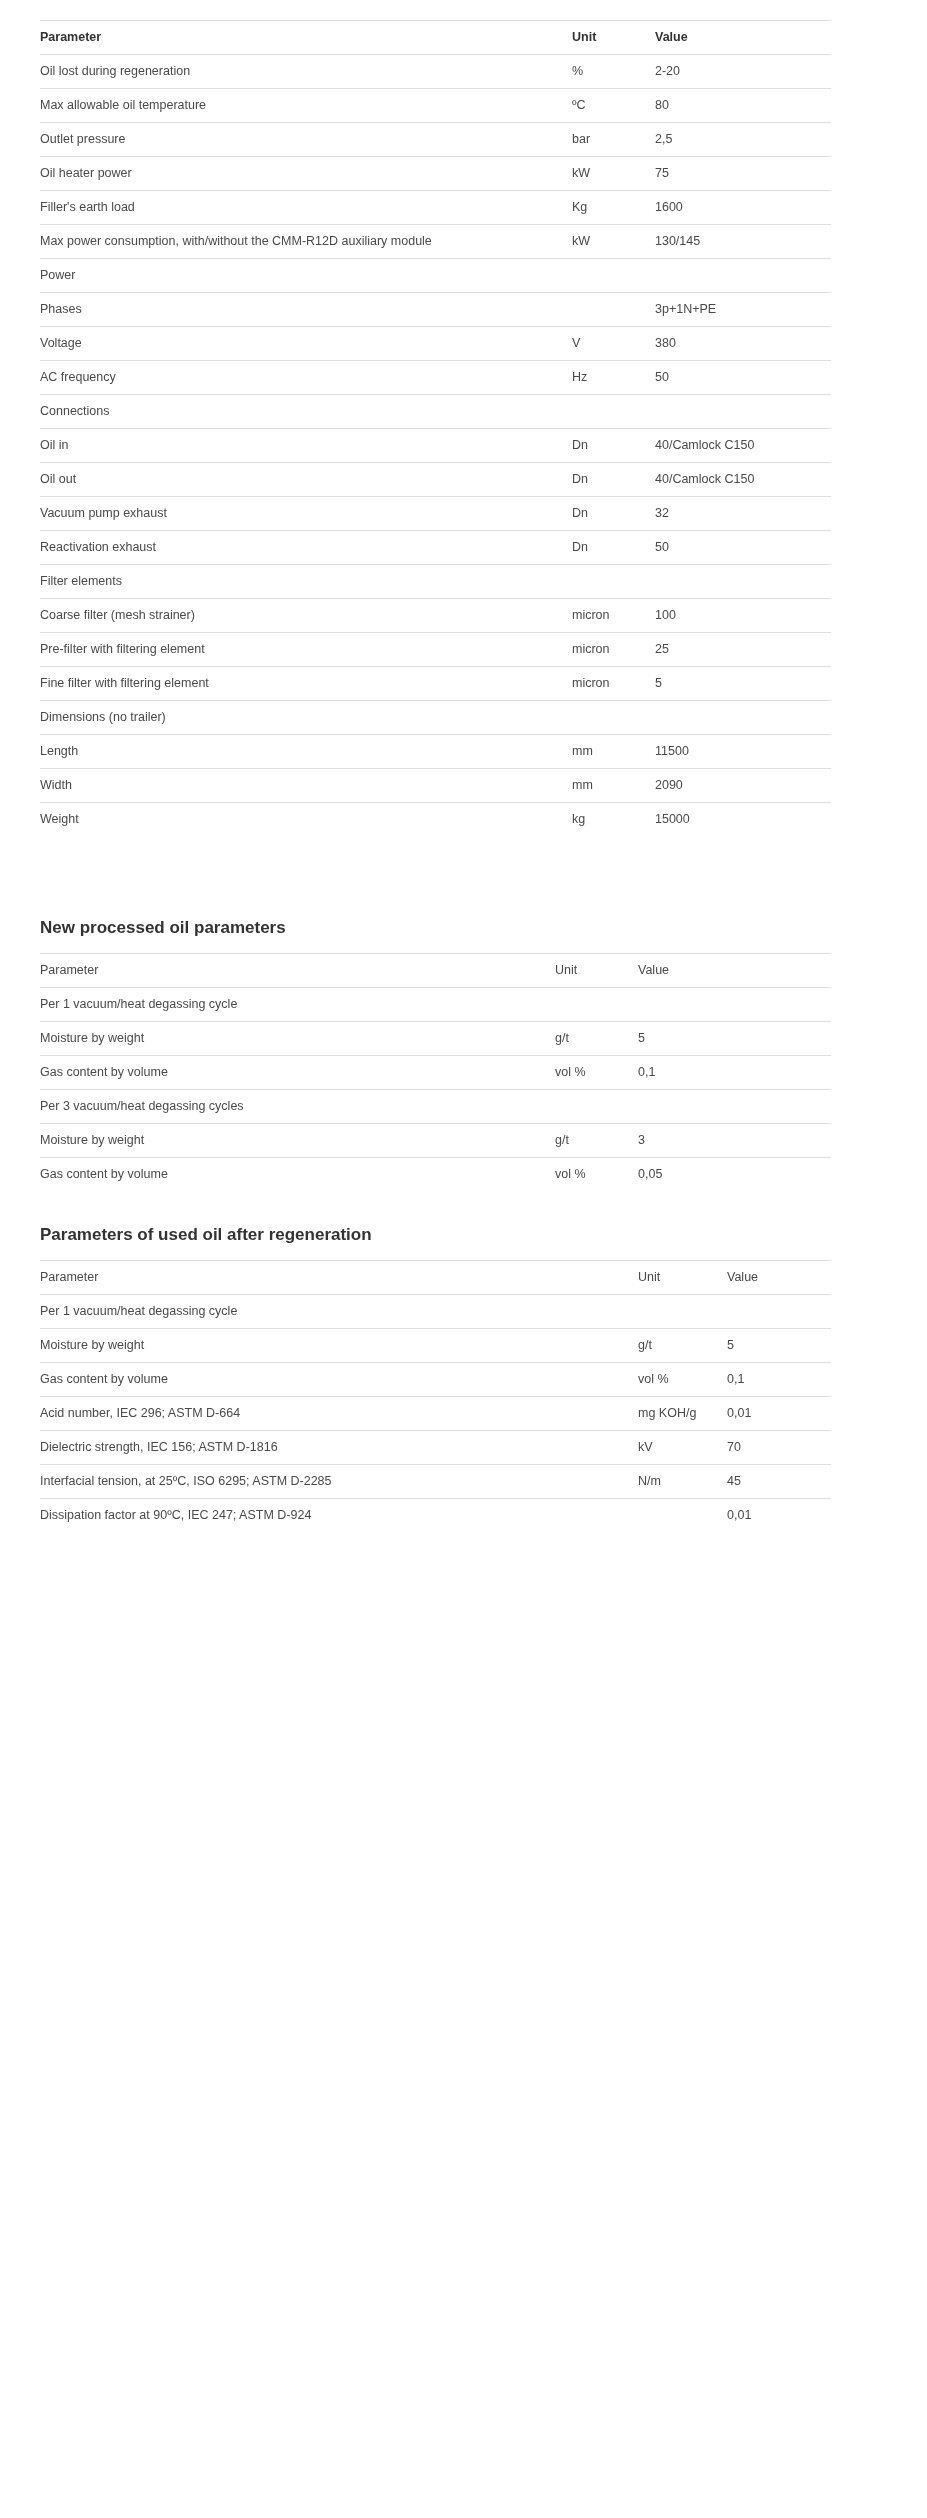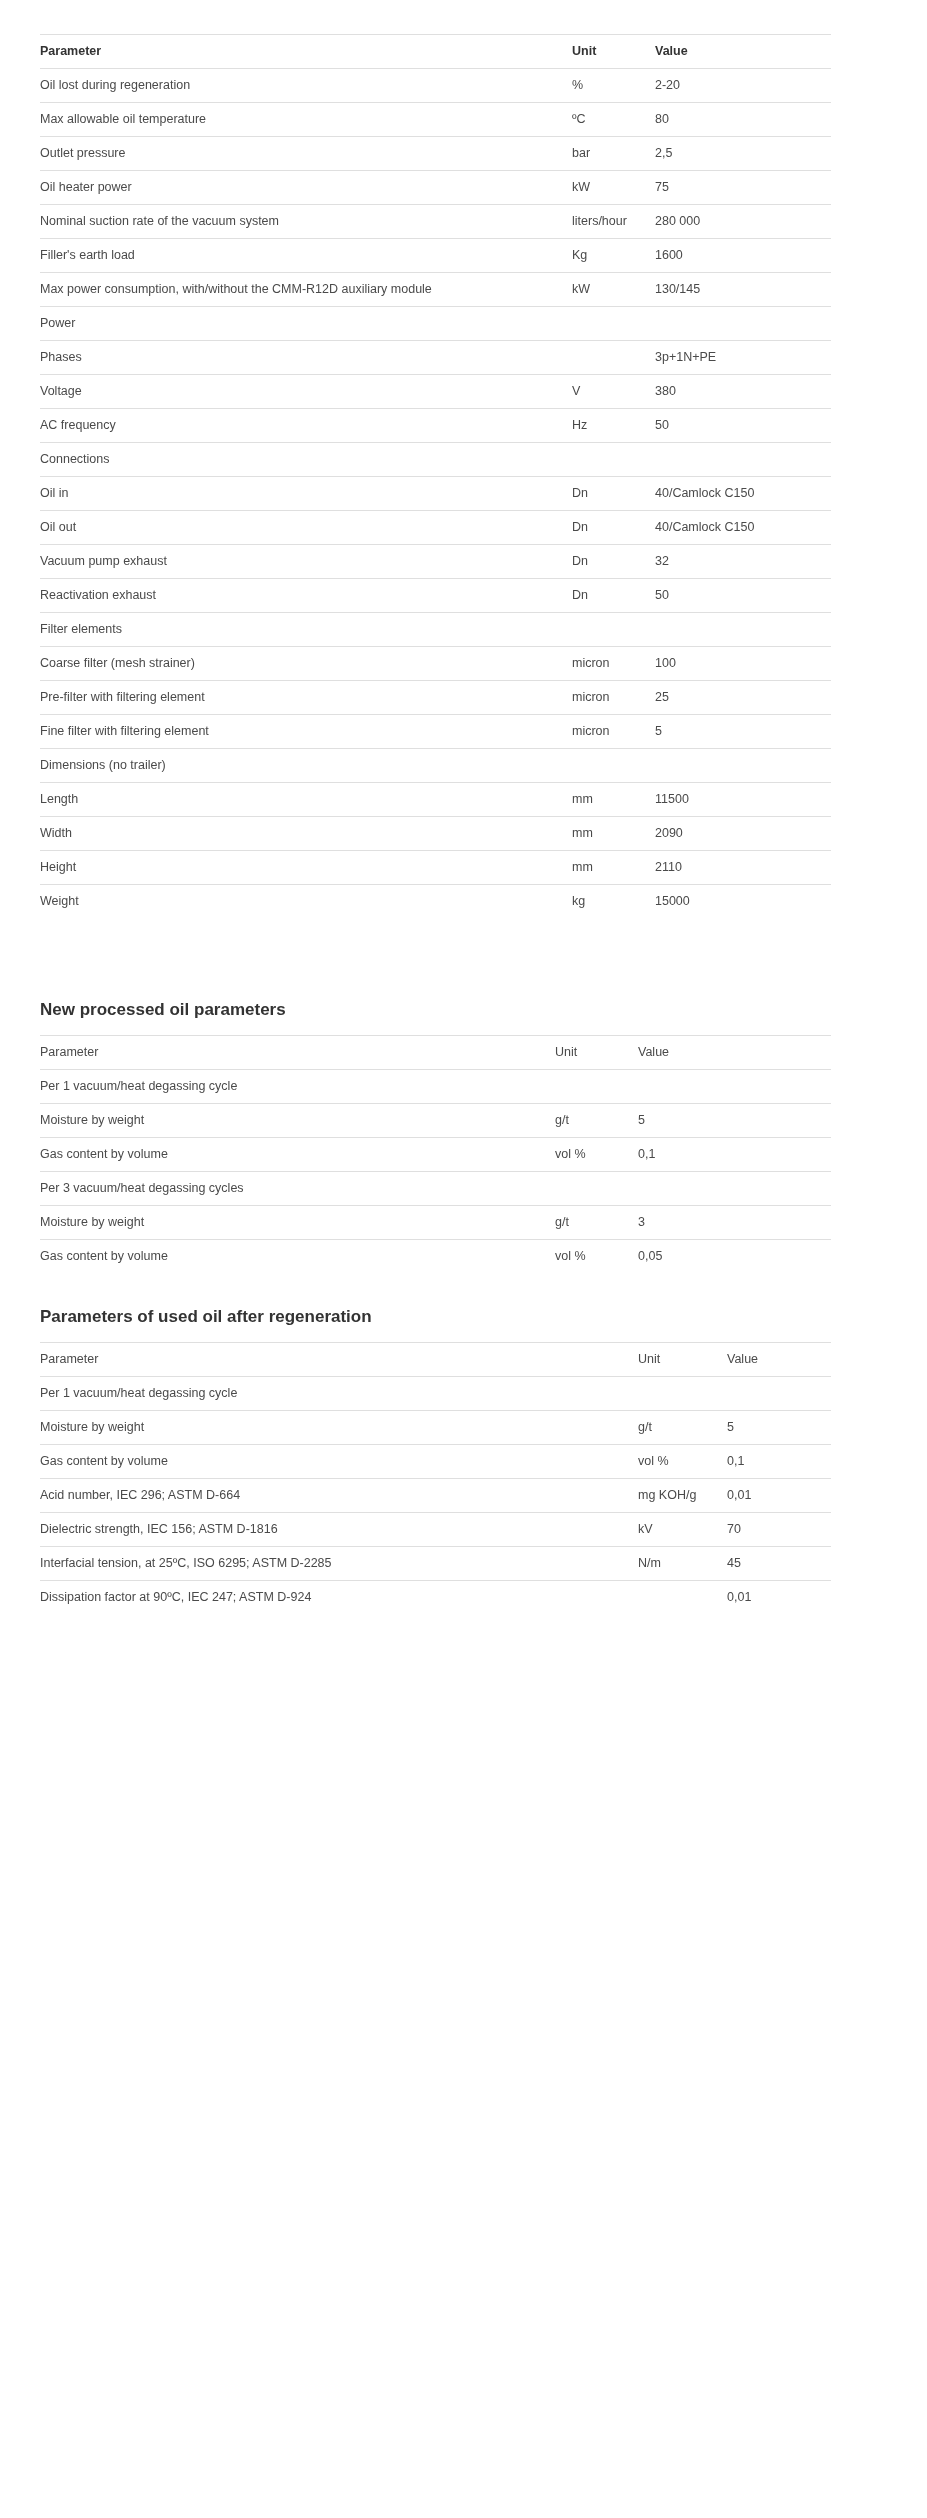--- a/index.html
+++ b/index.html
@@ -10,21 +10,21 @@
   body {
     width: 927px;
     min-height: 2518px;
     font-family: "Liberation Sans", sans-serif;
     color: #404040;
     -webkit-font-smoothing: antialiased;
   }
   .page {
     position: relative;
     width: 927px;
-    padding-top: 34px;
+    padding-top: 20px;
     box-sizing: border-box;
   }
 
   
   .spec-table {
     border-collapse: collapse;
     table-layout: fixed;
     margin: 0 0 0 40px;
     width: 791px;          
     font-size: 12.5px;
@@ -109,25 +109,20 @@
           <td>Outlet pressure</td>
           <td>bar</td>
           <td>2,5</td>
         </tr>
         <tr>
           <td>Oil heater power</td>
           <td>kW</td>
           <td>75</td>
         </tr>
         <tr>
-          <td>Nominal suction rate of the vacuum system</td>
-          <td>liters/hour</td>
-          <td>280 000</td>
-        </tr>
-        <tr>
           <td>Filler's earth load</td>
           <td>Kg</td>
           <td>1600</td>
         </tr>
         <tr>
           <td>Max power consumption, with/without the CMM-R12D auxiliary module</td>
           <td>kW</td>
           <td>130/145</td>
         </tr>
         <tr>
@@ -202,25 +197,20 @@
         </tr>
         <tr>
           <td>Length</td>
           <td>mm</td>
           <td>11500</td>
         </tr>
         <tr>
           <td>Width</td>
           <td>mm</td>
           <td>2090</td>
-        </tr>
-        <tr>
-          <td>Height</td>
-          <td>mm</td>
-          <td>2110</td>
         </tr>
         <tr>
           <td>Weight</td>
           <td>kg</td>
           <td>15000</td>
         </tr>
       </tbody>
   </table>
 
   <div class="gap-1"></div>

